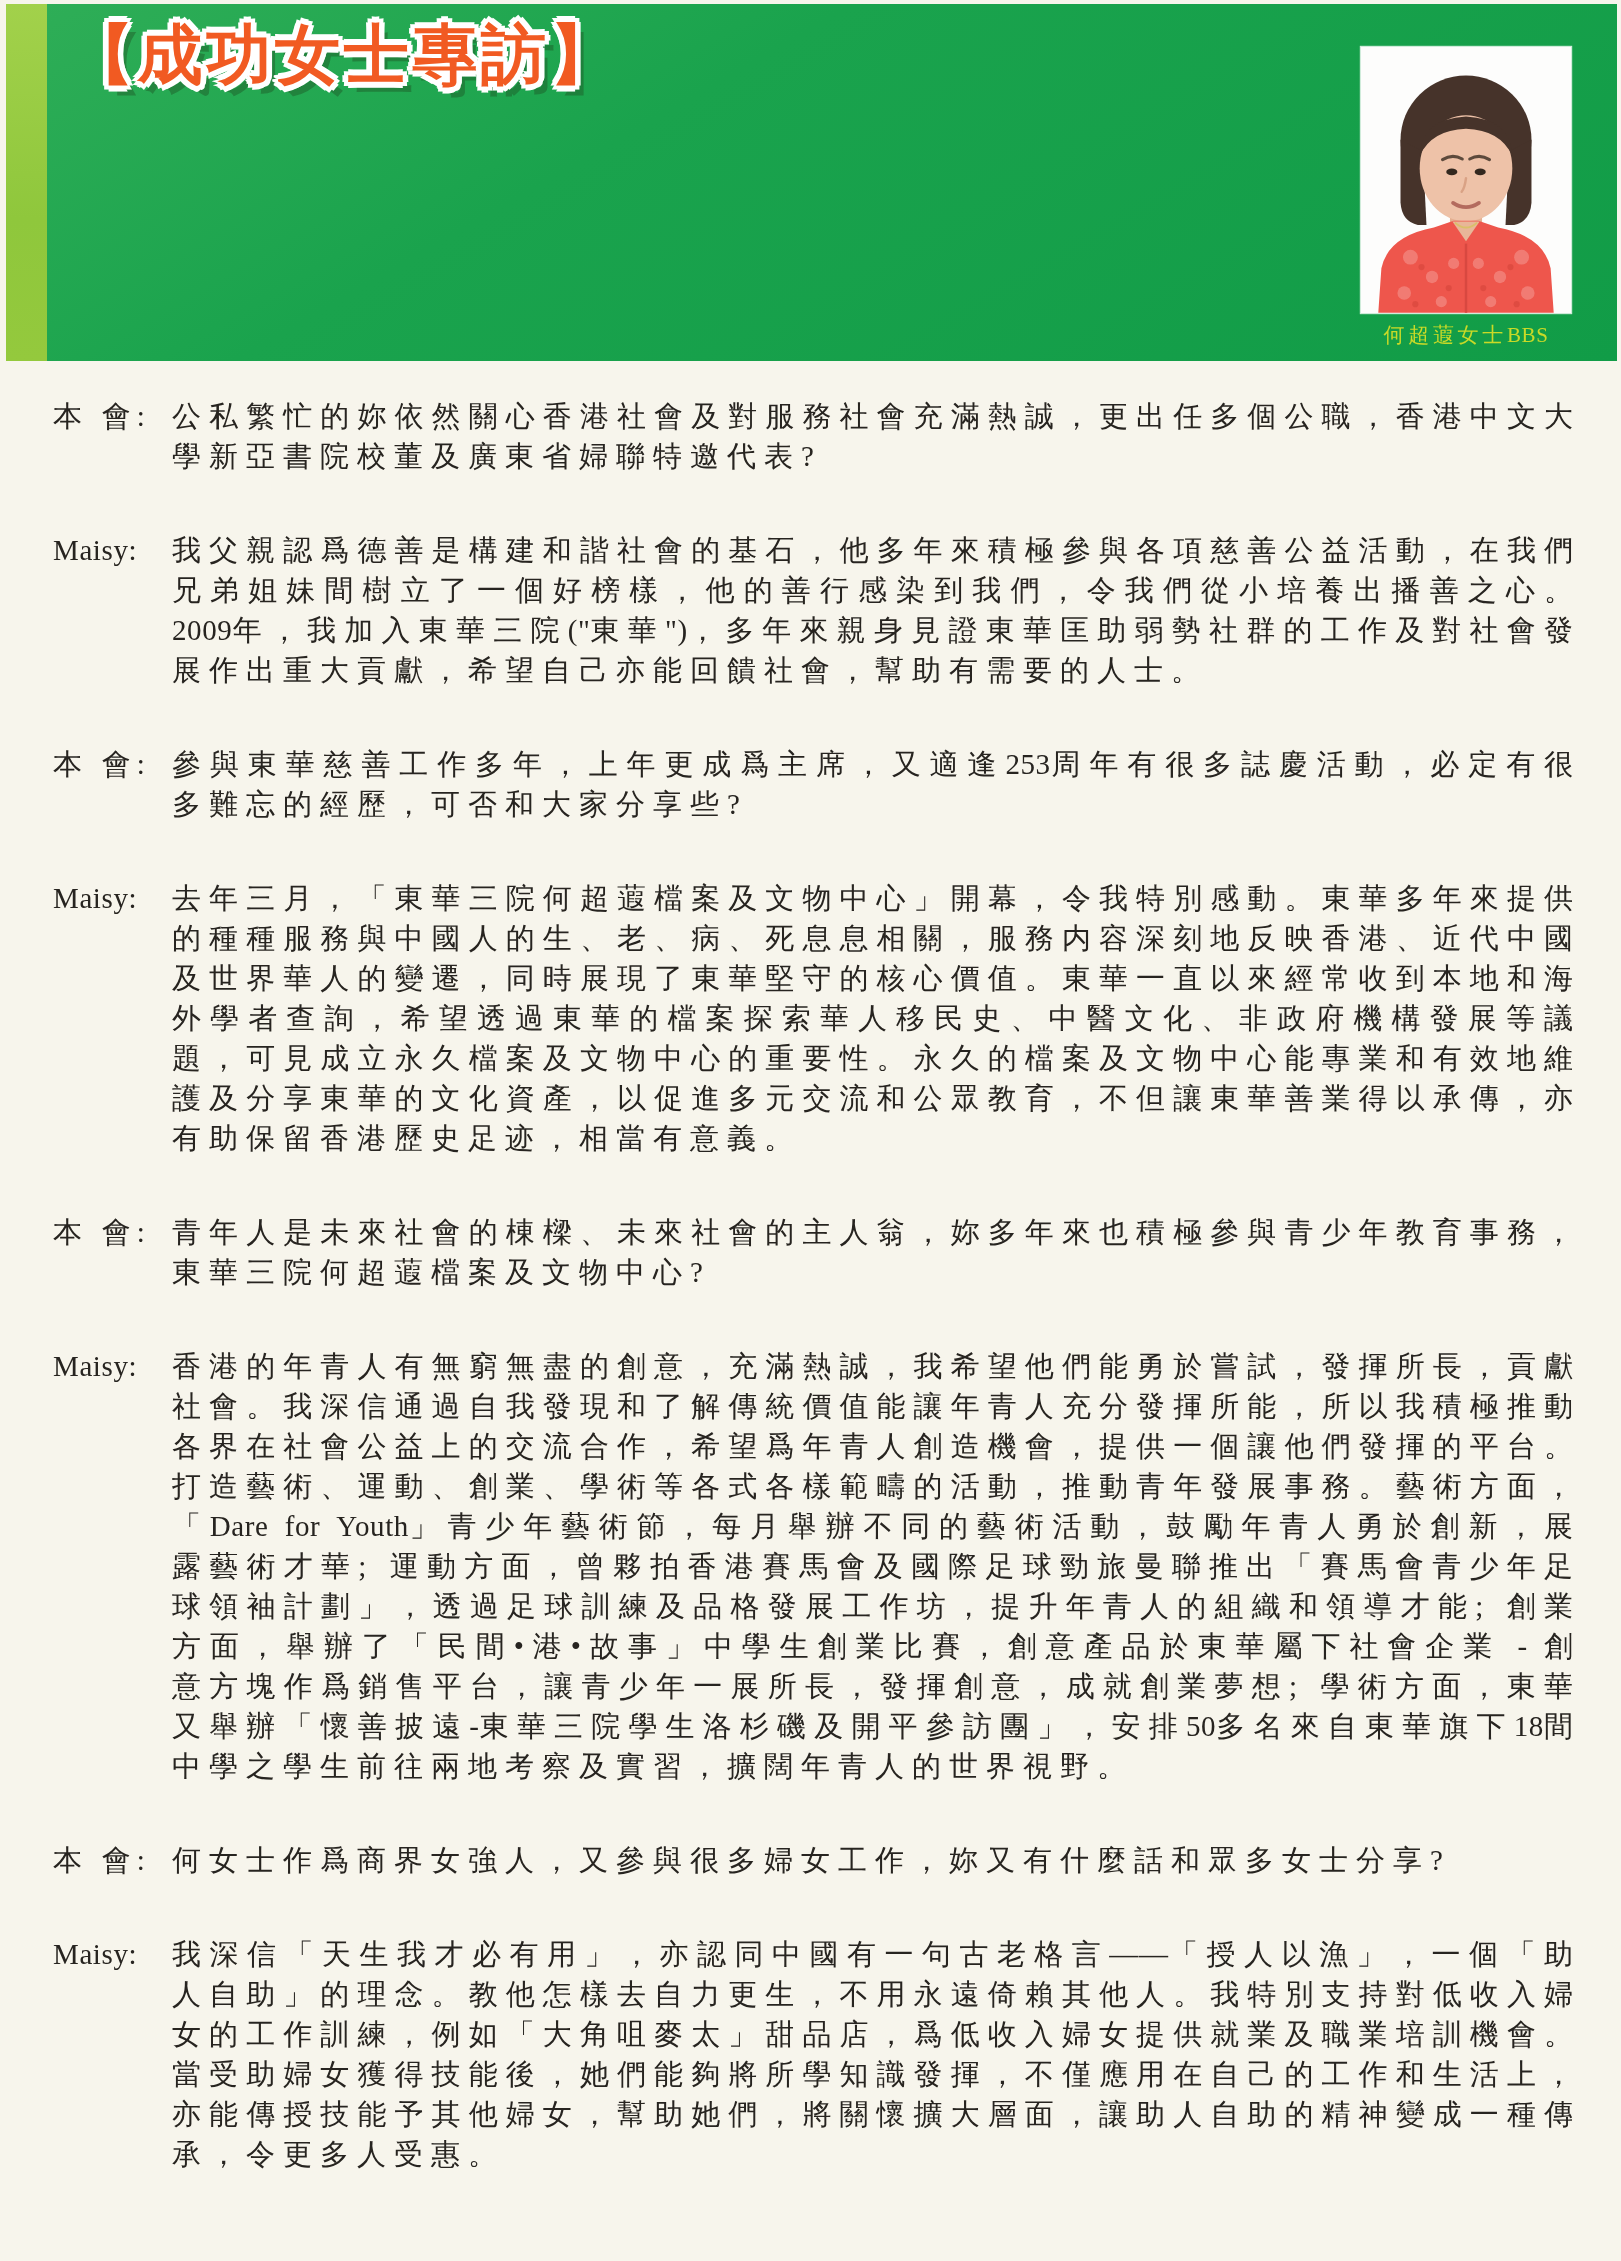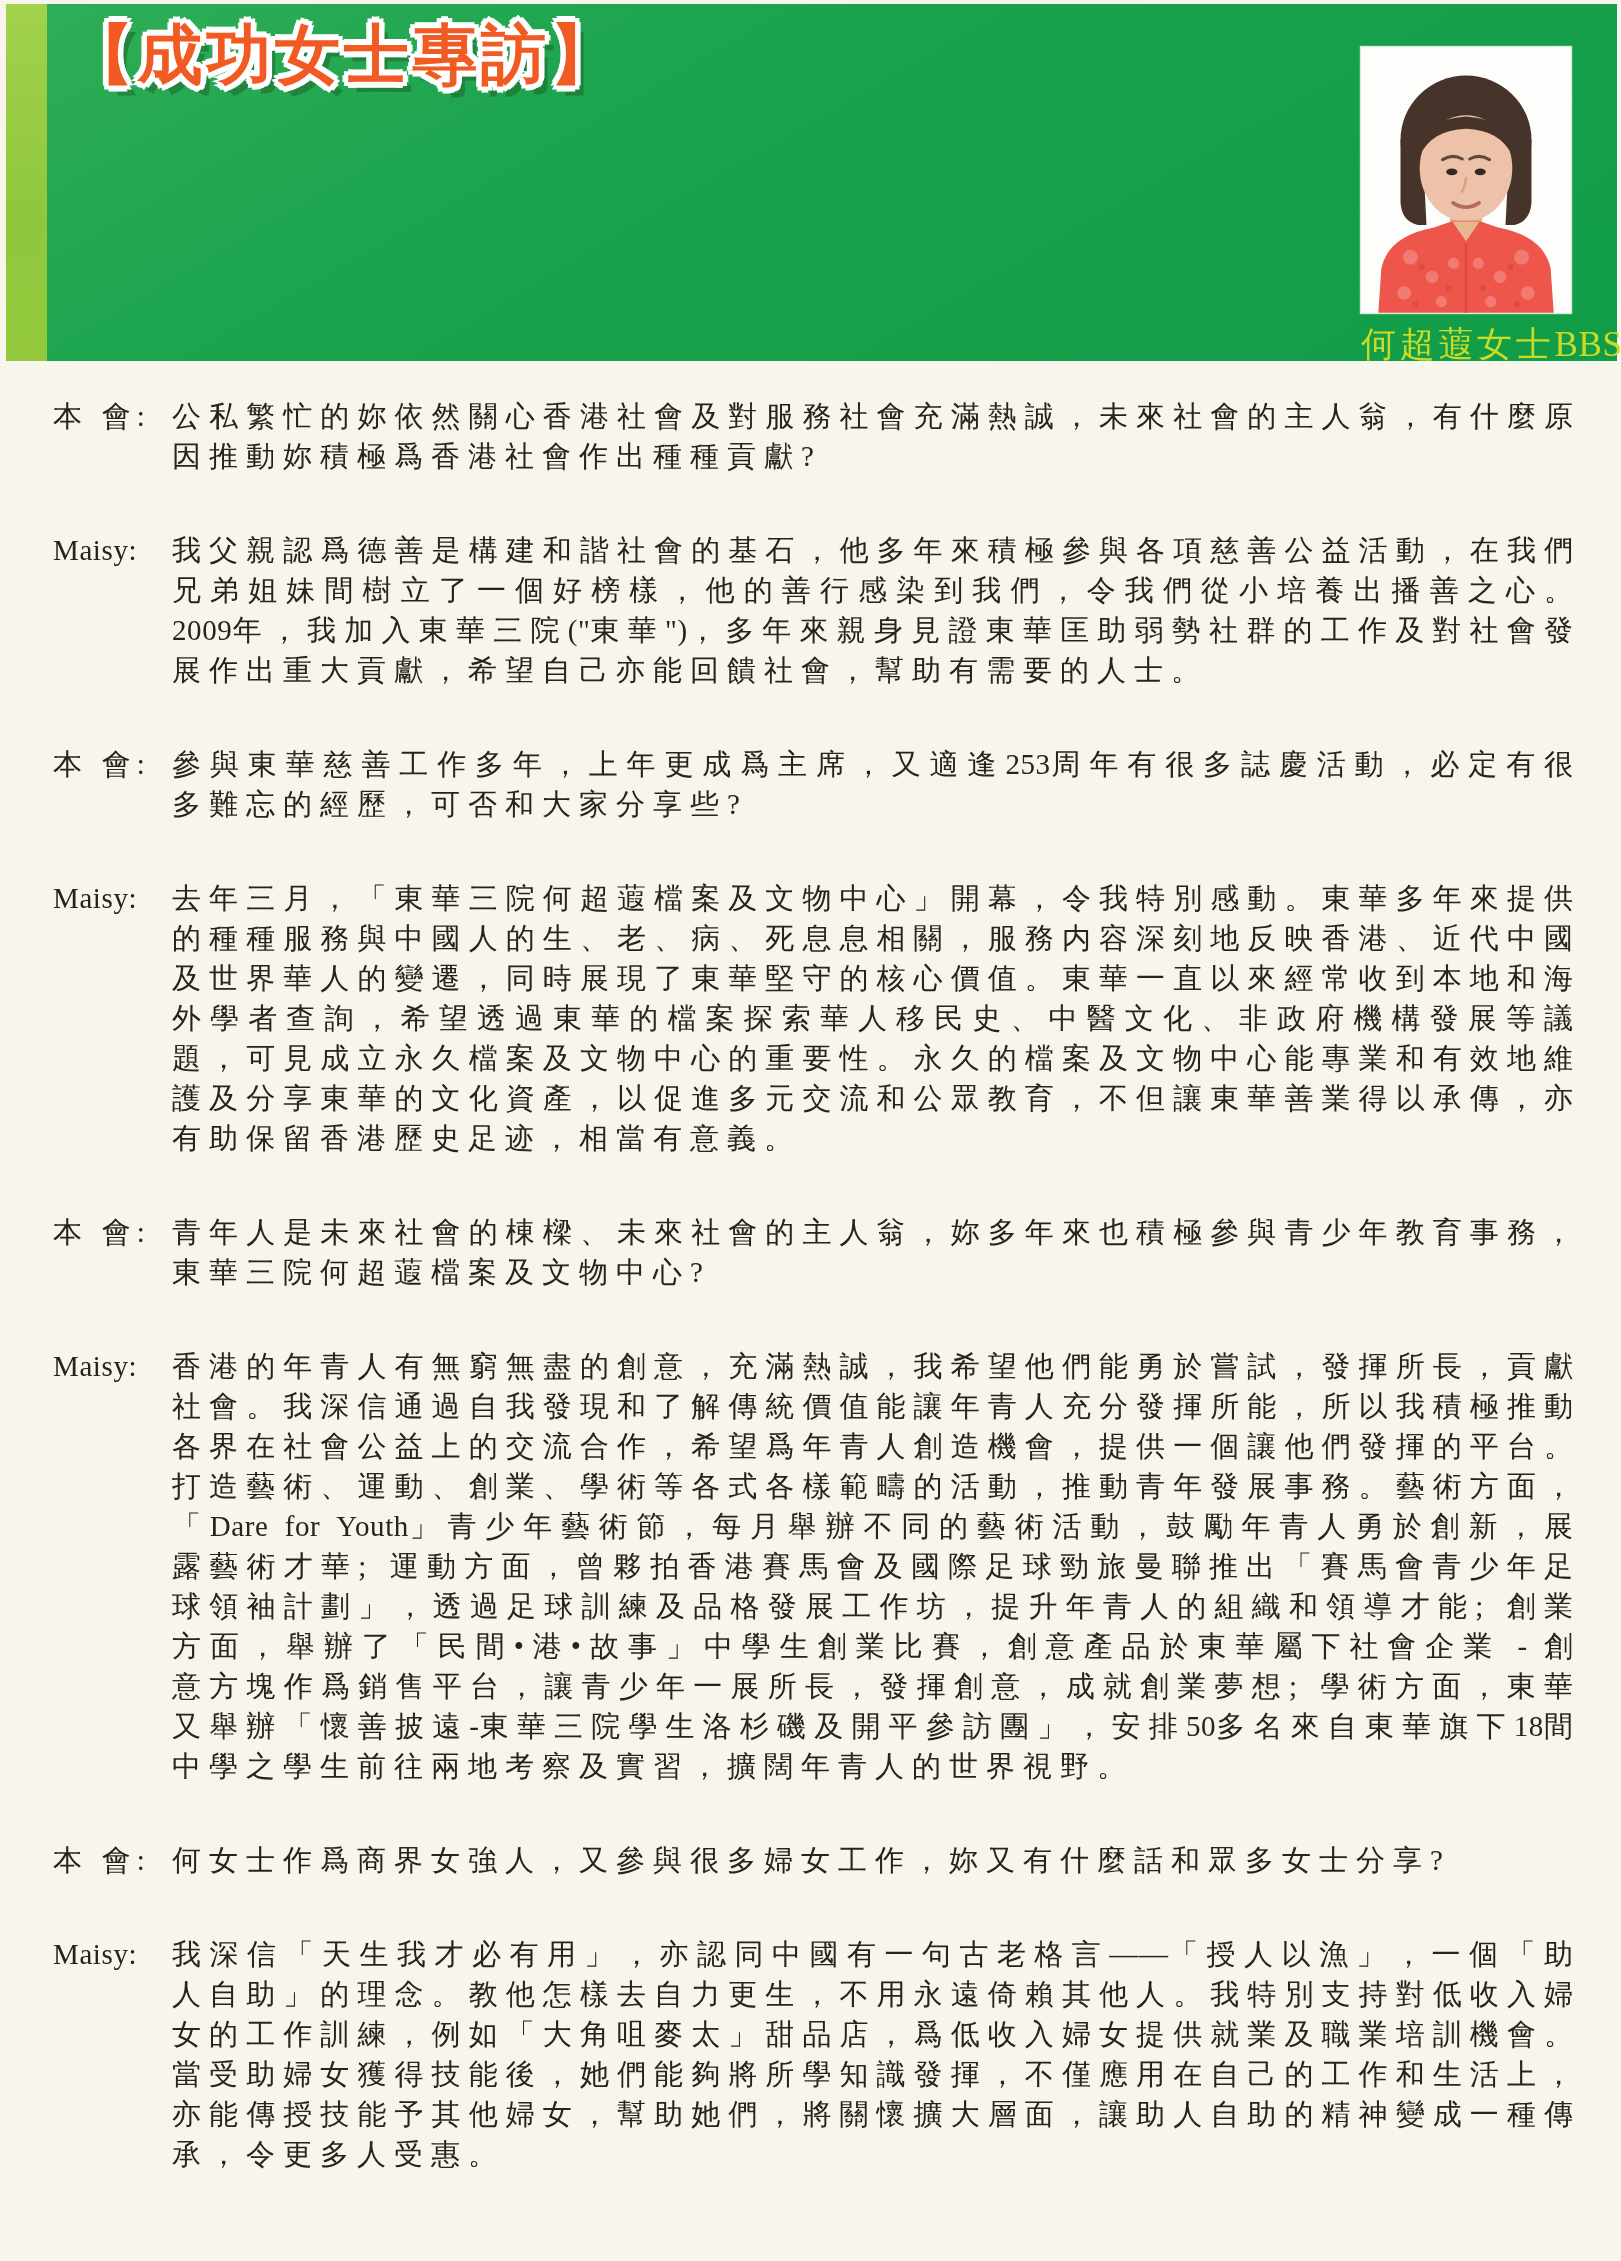--- a/index.html
+++ b/index.html
@@ -45,21 +45,21 @@
     position:absolute;top:43px;right:46px;width:210px;text-align:center;
   }
   .photo-frame{
     width:210px;height:266px;background:#fdfdfd;
     box-shadow:0 0 0 1.2px rgba(255,255,255,.8);
     display:block;
   }
   .caption{
     margin-top:8.6px;
     color:var(--caption-yellow,#c9da27);
-    font-size:35px;letter-spacing:3.7px;white-space:nowrap;
+    font-size:21px;letter-spacing:3.7px;white-space:nowrap;
   }
   
   .qa-list{
     position:absolute;left:0;top:361px;right:1px;
     padding:35px 40px 0 53px;
   }
   .qa-row{
     display:flex;align-items:flex-start;
     margin-bottom:54px;
   }
@@ -140,21 +140,21 @@
 
         <path d="M152 284 Q170 300 188 284" stroke="#d9c06a" stroke-width="3" fill="none"></path>
       </svg>
       <div class="caption">何超蕸女士<span class="lat">BBS</span></div>
     </div>
   </div>
 
   <main class="qa-list">
   <div class="qa-row">
     <div class="speaker">本 會:</div>
-    <div class="qa-text">公私繁忙的妳依然關心香港社會及對服務社會充滿熱誠，未來社會的主人翁，有什麼原因推動妳積極爲香港社會作出種種貢獻?</div>
+    <div class="qa-text">公私繁忙的妳依然關心香港社會及對服務社會充滿熱誠，更出任多個公職，香港中文大學新亞書院校董及廣東省婦聯特邀代表?</div>
   </div>
 
   <div class="qa-row">
     <div class="speaker"><span class="lat">Maisy</span>:</div>
     <div class="qa-text">我父親認爲德善是構建和諧社會的基石，他多年來積極參與各項慈善公益活動，在我們兄弟姐妹間樹立了一個好榜樣，他的善行感染到我們，令我們從小培養出播善之心。<span class="lat">2009</span>年，我加入東華三院<span class="lat">("</span>東華<span class="lat">")</span>，多年來親身見證東華匡助弱勢社群的工作及對社會發展作出重大貢獻，希望自己亦能回饋社會，幫助有需要的人士。</div>
   </div>
 
   <div class="qa-row">
     <div class="speaker">本 會:</div>
     <div class="qa-text">參與東華慈善工作多年，上年更成爲主席，又適逢<span class="lat">253</span>周年有很多誌慶活動，必定有很多難忘的經歷，可否和大家分享些?</div>

